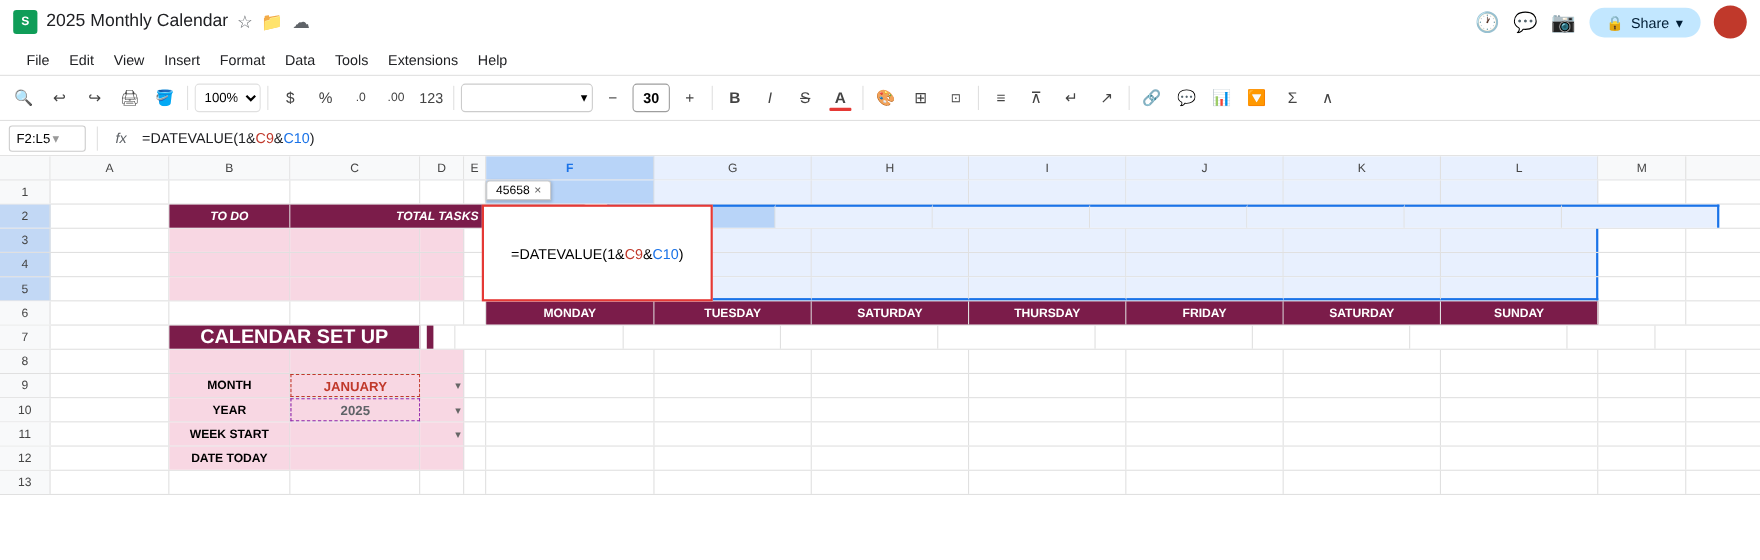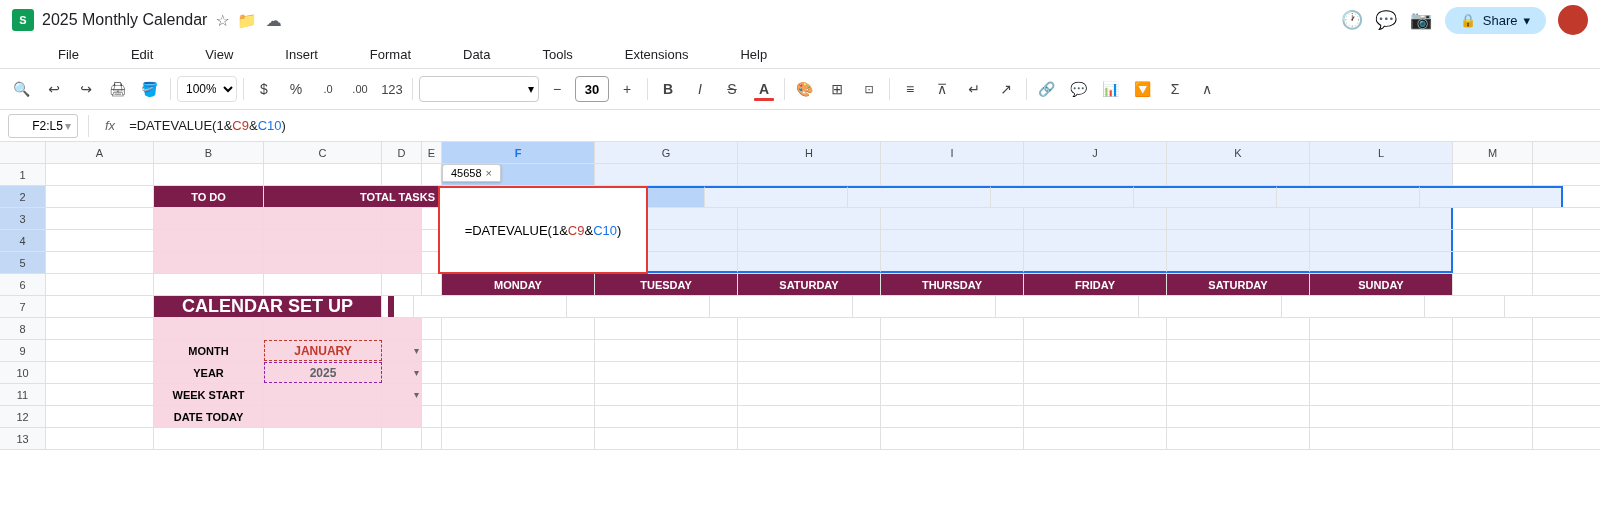--- a/index.html
+++ b/index.html
@@ -17,41 +17,41 @@
     #top-right { display: flex; align-items: center; gap: 12px; }
     #share-btn { background: #c2e7ff; color: #001d35; border: none; border-radius: 20px; padding: 6px 16px; font-size: 13px; font-weight: 500; cursor: pointer; display: flex; align-items: center; gap: 6px; }
     #avatar { width: 30px; height: 30px; border-radius: 50%; background: #c0392b; overflow: hidden; }
     .top-icon { color: #5f6368; font-size: 18px; cursor: pointer; display: flex; align-items: center; }
 
     
     #menu-bar {
       display: flex; align-items: center; gap: 2px;
       padding: 2px 16px; height: 28px; background: #fff;
     }
-    .menu-item { padding: 2px 8px; font-size: 13px; color: #202124; cursor: pointer; border-radius: 4px; margin-left: 34px; }
+    .menu-item { padding: 2px 8px; font-size: 13px; color: #202124; cursor: pointer; border-radius: 4px; }
 
     
     #toolbar {
       display: flex; align-items: center; gap: 4px;
       padding: 4px 8px; height: 42px; background: #fff; border-top: 1px solid #e0e0e0; border-bottom: 1px solid #e0e0e0;
       flex-wrap: nowrap; overflow: hidden;
     }
     .tb-btn { display: flex; align-items: center; justify-content: center; width: 28px; height: 28px; border-radius: 4px; cursor: pointer; color: #444; font-size: 14px; border: none; background: transparent; }
     .tb-sep { width: 1px; height: 22px; background: #e0e0e0; margin: 0 2px; }
     #zoom-select { border: 1px solid #e0e0e0; border-radius: 4px; padding: 2px 4px; font-size: 12px; background: #fff; height: 26px; width: 60px; }
     #font-size-box { border: 1px solid #9e9e9e; border-radius: 4px; width: 34px; height: 26px; text-align: center; font-size: 13px; font-weight: bold; background: #fff; }
     #text-color-btn { position: relative; }
     #text-color-underline { position: absolute; bottom: 2px; left: 4px; right: 4px; height: 3px; background: #e53935; border-radius: 1px; }
 
     
     #formula-bar {
       display: flex; align-items: center; height: 32px; border-bottom: 1px solid #e0e0e0;
       padding: 0 8px; gap: 8px; background: #fff;
     }
-    #cell-ref-box { border: 1px solid #ccc; border-radius: 3px; padding: 2px 6px; font-size: 12px; width: 70px; height: 24px; display: flex; align-items: center; justify-content: flex-end; }
+    #cell-ref-box { border: 1px solid #ccc; border-radius: 3px; padding: 2px 6px; font-size: 12px; width: 70px; height: 24px; display: flex; align-items: center; }
     #fx-icon { color: #5f6368; font-size: 13px; font-style: italic; padding: 0 6px; }
     .formula-red { color: #c0392b; }
     .formula-blue { color: #1a73e8; }
     .formula-black { color: #202124; }
 
     
     #sheet-container { display: flex; height: calc(509px - 40px - 28px - 42px - 32px); width: 100%; overflow: hidden; }
 
     
     #sheet { width: 100%; height: 100%; position: relative; overflow: hidden; }
@@ -94,21 +94,21 @@
       padding: 2px 8px; font-size: 11px; display: inline-flex; align-items: center; gap: 4px;
       box-shadow: 0 1px 3px rgba(0,0,0,0.2);
     }
     .chip-x { cursor: pointer; color: #666; }
 
     
     .cal-header { background: #7b1c4a !important; color: #fff; font-weight: bold; font-size: 11px; justify-content: center; }
 
     
     .cell-pink { background: #f8d7e3 !important; }
-    .cell-darkpink { background: #7b1c4a !important; color: #fff !important; font-weight: bold; font-size: 11px; }
+    .cell-darkpink { background: #7b1c4a !important; color: #fff !important; font-weight: bold; font-size: 11px; font-style: italic; }
     .cell-bold { font-weight: bold; font-size: 11px; }
     .cell-center { justify-content: center; }
 
     
     .setup-header { background: #7b1c4a !important; color: #fff !important; font-weight: bold; font-size: 18px; justify-content: center; }
     .month-value { color: #c0392b; border: 1px dashed #c0392b !important; }
     .year-value { color: #5f6368; border: 1px dashed #8e24aa !important; }
 
     
     .dropdown-arrow { position: absolute; right: 2px; color: #666; font-size: 10px; }

